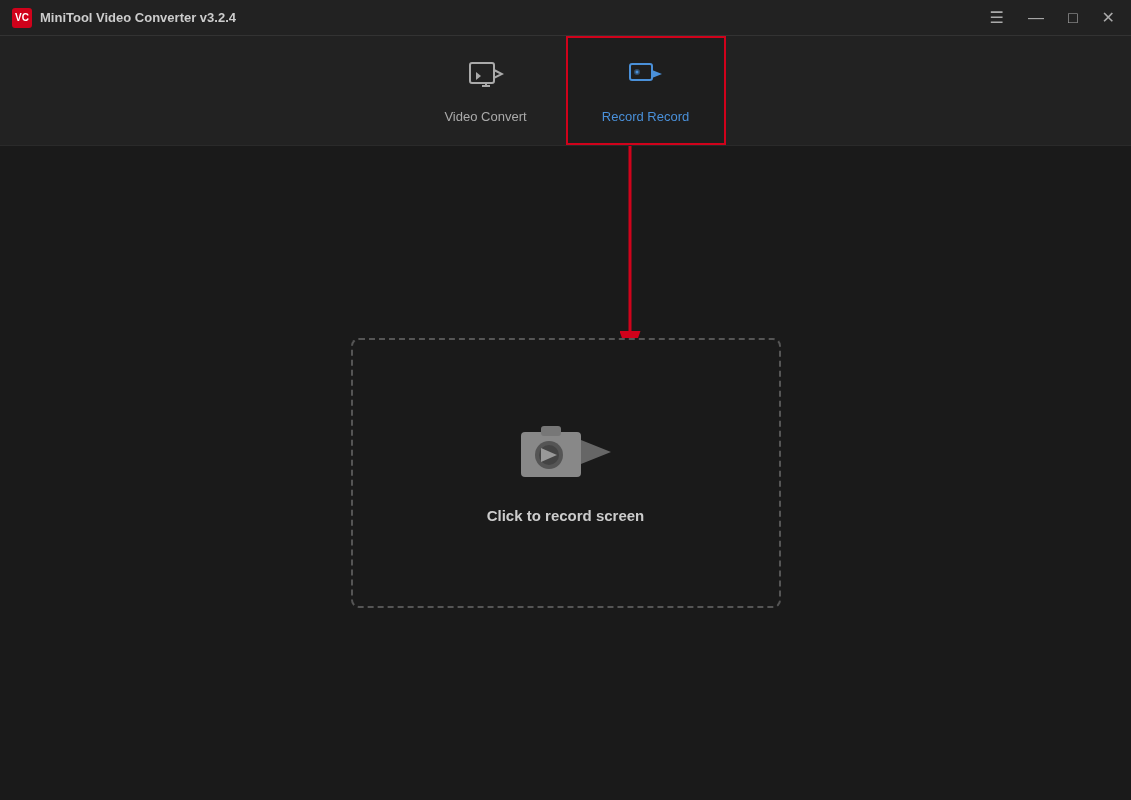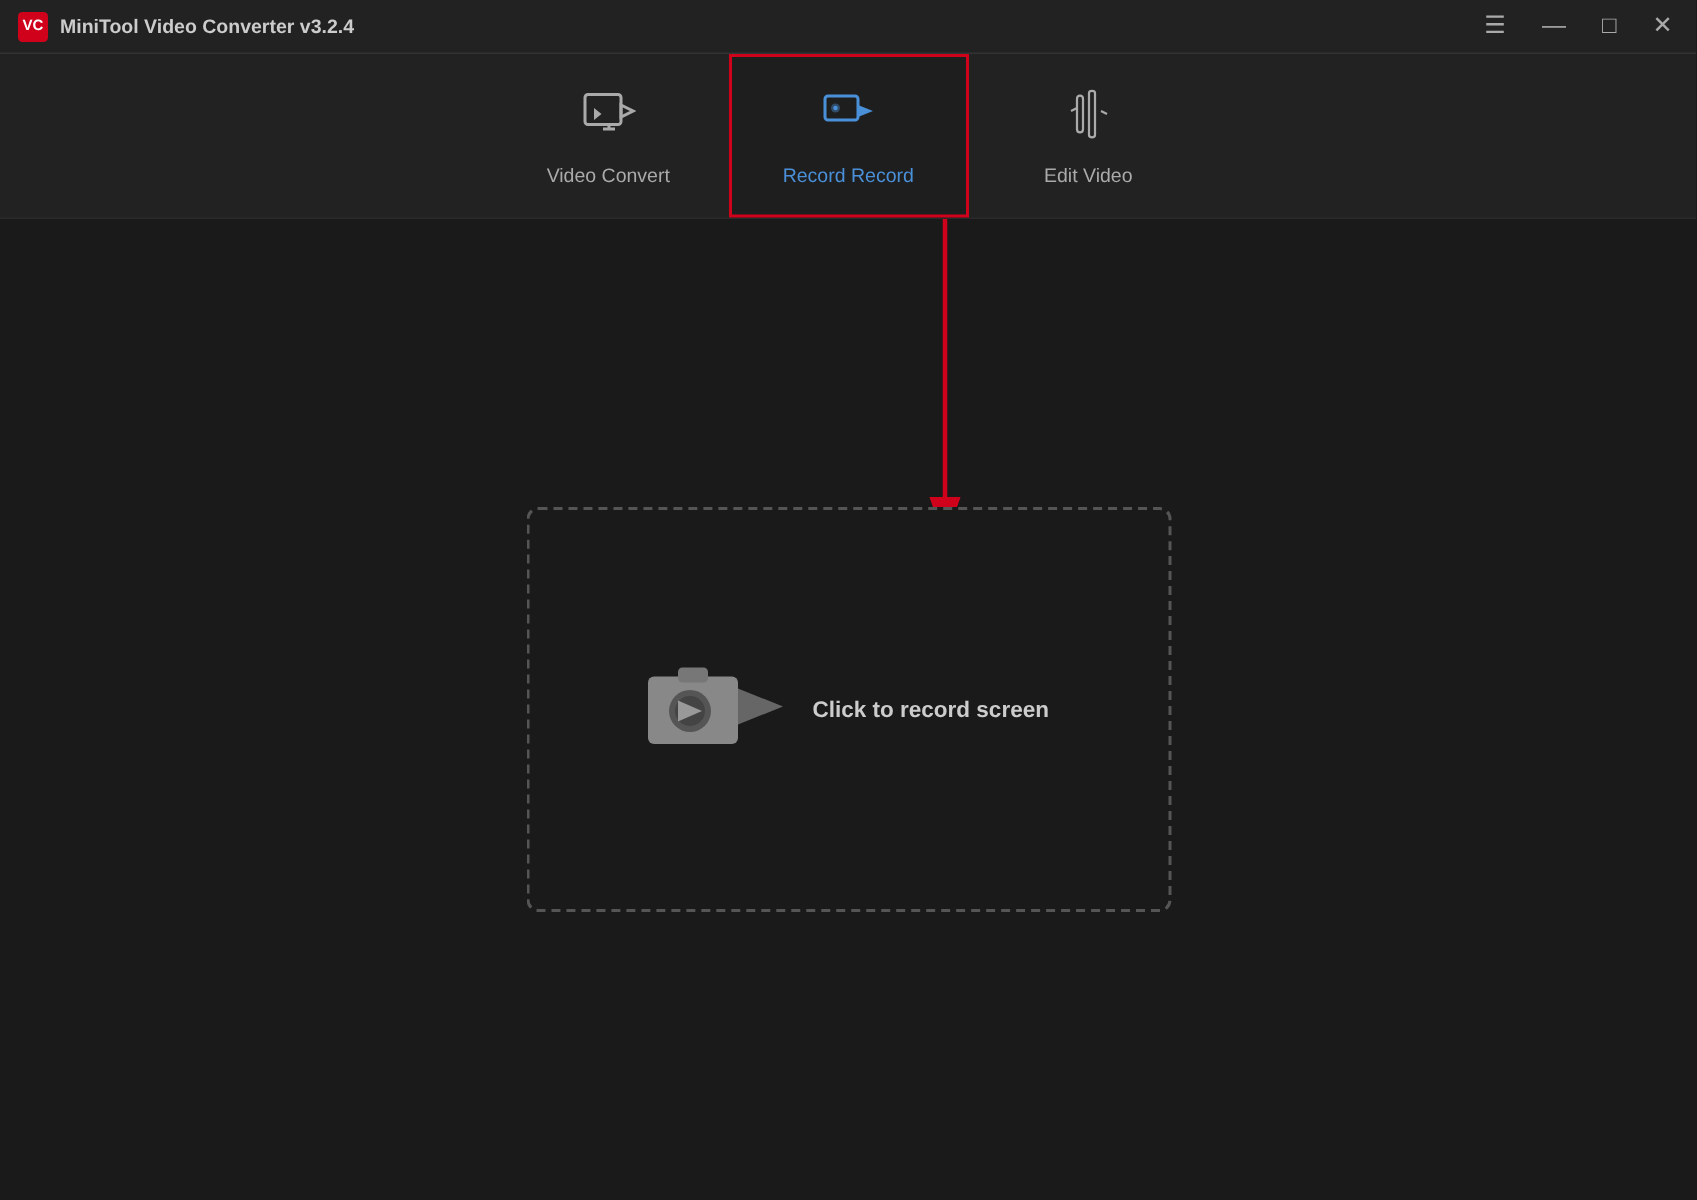--- a/index.html
+++ b/index.html
@@ -132,21 +132,21 @@
       position: relative;
     }
 
     
     .record-area {
       border: 2px dashed #555;
       border-radius: 8px;
       width: 430px;
       height: 270px;
       display: flex;
-      flex-direction: row;
+      flex-direction: column;
       align-items: center;
       justify-content: center;
       cursor: pointer;
       gap: 20px;
       background: #1a1a1a;
       position: relative;
     }
 
     .camera-icon-wrapper {
       display: flex;
@@ -222,31 +222,20 @@
       <svg class="tab-icon-svg" viewBox="0 0 36 36" fill="none" xmlns="http://www.w3.org/2000/svg">
         <rect x="2" y="6" width="22" height="16" rx="2" stroke="#4a90d9" stroke-width="2" fill="none"></rect>
         <path d="M24 12l10 4-10 4V12z" fill="#4a90d9"></path>
         <circle cx="9" cy="14" r="3" fill="#4a90d9" opacity="0.4"></circle>
         <circle cx="9" cy="14" r="1.5" fill="#4a90d9"></circle>
       </svg>
     </div>
     <span class="tab-label">Record Record</span>
   </div>
 
-  <div class="nav-tab">
-    <div class="tab-icon">
-      <svg class="tab-icon-svg" viewBox="0 0 36 36" fill="none" xmlns="http://www.w3.org/2000/svg">
-        <path d="M10 8 C10 5 14 5 14 8 L14 28 C14 31 10 31 10 28 Z" stroke="#aaa" stroke-width="1.5" fill="none"></path>
-        <path d="M18 4 C18 2 22 2 22 4 L22 32 C22 34 18 34 18 32 Z" stroke="#aaa" stroke-width="1.5" fill="none"></path>
-        <path d="M6 16 L10 14" stroke="#aaa" stroke-width="1.5"></path>
-        <path d="M26 16 L30 18" stroke="#aaa" stroke-width="1.5"></path>
-      </svg>
-    </div>
-    <span class="tab-label">Edit Video</span>
-  </div>
 </div>
 
 <div class="main-content">
 
   <svg class="arrow-svg" width="160" height="220" viewBox="0 0 160 220" xmlns="http://www.w3.org/2000/svg">
     <defs>
       <marker id="arrowhead" markerWidth="10" markerHeight="7" refX="5" refY="3.5" orient="auto">
         <polygon points="0 0, 10 3.5, 0 7" fill="#d0021b"></polygon>
       </marker>
     </defs>

